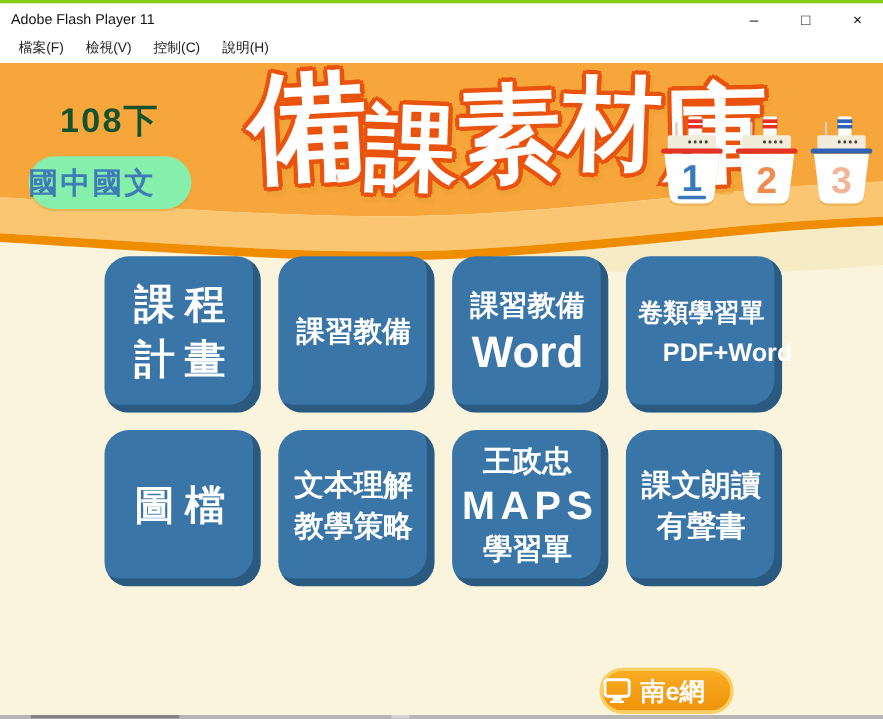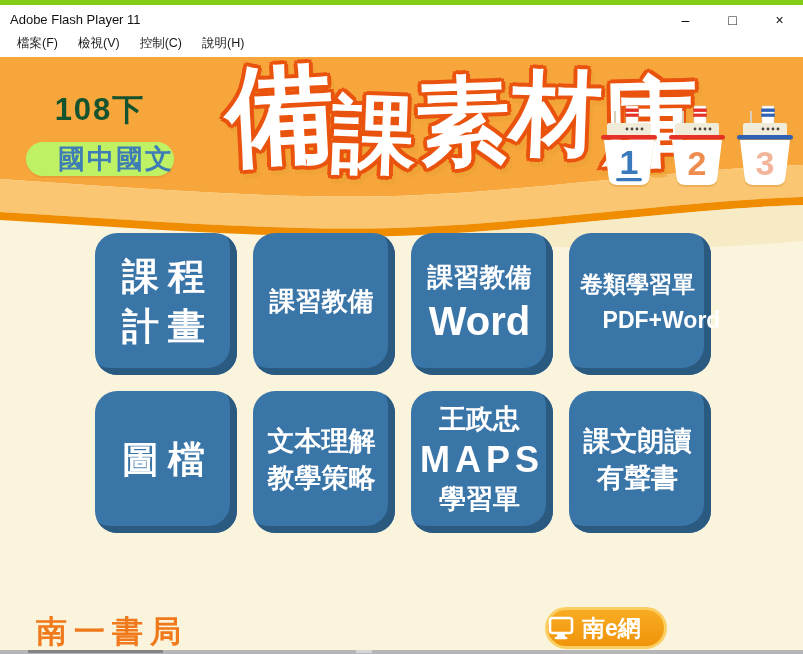--- a/index.html
+++ b/index.html
@@ -2,33 +2,33 @@
 <html><head>
 <meta charset="utf-8">
 <style>
   html,body{margin:0;padding:0;background:#ddd;}
   .app{
     position:relative;width:803px;height:654px;overflow:hidden;background:#fff;
     font-family:"Liberation Sans","DejaVu Sans",sans-serif;
     outline:1px solid #9b9b9b;
   }
   
-  .titlebar{position:absolute;left:0;top:0;width:803px;height:30px;background:#fff;border-top:5px solid #84cc16;box-sizing:border-box;}
+  .titlebar{position:absolute;left:0;top:0;width:803px;height:30px;background:#fff;border-top:3px solid #84cc16;box-sizing:border-box;}
   .titlebar-text{position:absolute;left:10px;top:7px;font-size:13px;color:#111;}
   .win-controls{position:absolute;right:0;top:0;height:30px;display:flex;}
   .win-btn{width:47px;height:30px;display:flex;align-items:center;justify-content:center;font-size:14px;color:#111;cursor:default;}
   .menubar{position:absolute;left:0;top:30px;width:803px;height:27px;background:#fff;display:flex;align-items:center;}
   .menu-item{font-size:12.5px;color:#1a1a1a;padding:0 10px;height:100%;display:flex;align-items:center;}
   .menu-item:first-child{padding-left:17px;}
   
   .stage{position:absolute;left:0;top:57px;width:803px;height:597px;background:#FBF4DC;overflow:hidden;}
   .wave-svg{position:absolute;left:0;top:0;width:803px;height:250px;display:block;}
   
   .semester{position:absolute;left:30px;top:32px;width:140px;text-align:center;color:#14532d;font-size:31px;font-weight:bold;letter-spacing:2px;}
-  .subject-pill{position:absolute;left:26px;top:85px;width:148px;height:34px;background:#bef264;border-radius:26px;display:flex;align-items:center;justify-content:flex-end;box-shadow:0 2px 0 rgba(210,140,40,.35);}
+  .subject-pill{position:absolute;left:26px;top:85px;width:148px;height:48px;background:#86efac;border-radius:26px;display:flex;align-items:center;justify-content:flex-start;box-shadow:0 2px 0 rgba(210,140,40,.35);}
   .subject-pill span{color:#3E7CB5;font-size:27px;font-weight:bold;letter-spacing:2px;}
   .main-title{position:absolute;left:226px;top:2px;display:flex;align-items:flex-start;
     filter:drop-shadow(3px 5px 0 rgba(235,160,50,.55));}
   .main-title span{
     display:inline-block;color:#fff;font-weight:bold;line-height:1;
     -webkit-text-stroke:5px #E9530E;paint-order:stroke fill;
     text-shadow:4px 0 0 #E9530E,-4px 0 0 #E9530E,0 4px 0 #E9530E,0 -4px 0 #E9530E,
       3px 3px 0 #E9530E,-3px 3px 0 #E9530E,3px -3px 0 #E9530E,-3px -3px 0 #E9530E;}
   .main-title span:nth-child(1){font-size:108px;transform:rotate(-3deg);margin-top:2px;}
   .main-title span:nth-child(2){font-size:84px;margin-top:34px;margin-left:-2px;transform:rotate(2deg);}
@@ -180,21 +180,20 @@
         <div class="cjk-md2">王政忠</div>
         <div class="latin-maps">MAPS</div>
         <div class="cjk-md2">學習單</div>
       </div>
       <div class="tile">
         <div class="cjk-md2">課文朗讀</div>
         <div class="cjk-md2">有聲書</div>
       </div>
     </div>
 
-    <div class="brand">南一書局</div>
 
     <div class="pill-btn btn-nan-e">
       <span class="icon">
         <svg width="26" height="24" viewBox="0 0 26 24">
           <rect x="2" y="2" width="22" height="15" rx="2.5" fill="none" stroke="#fff" stroke-width="2.6"></rect>
           <path d="M10,17 L16,17 L17.5,21 L8.5,21 Z" fill="#fff"></path>
           <rect x="6.5" y="21" width="13" height="2.2" rx="1.1" fill="#fff"></rect>
         </svg>
       </span>
       <span>南e網</span>

